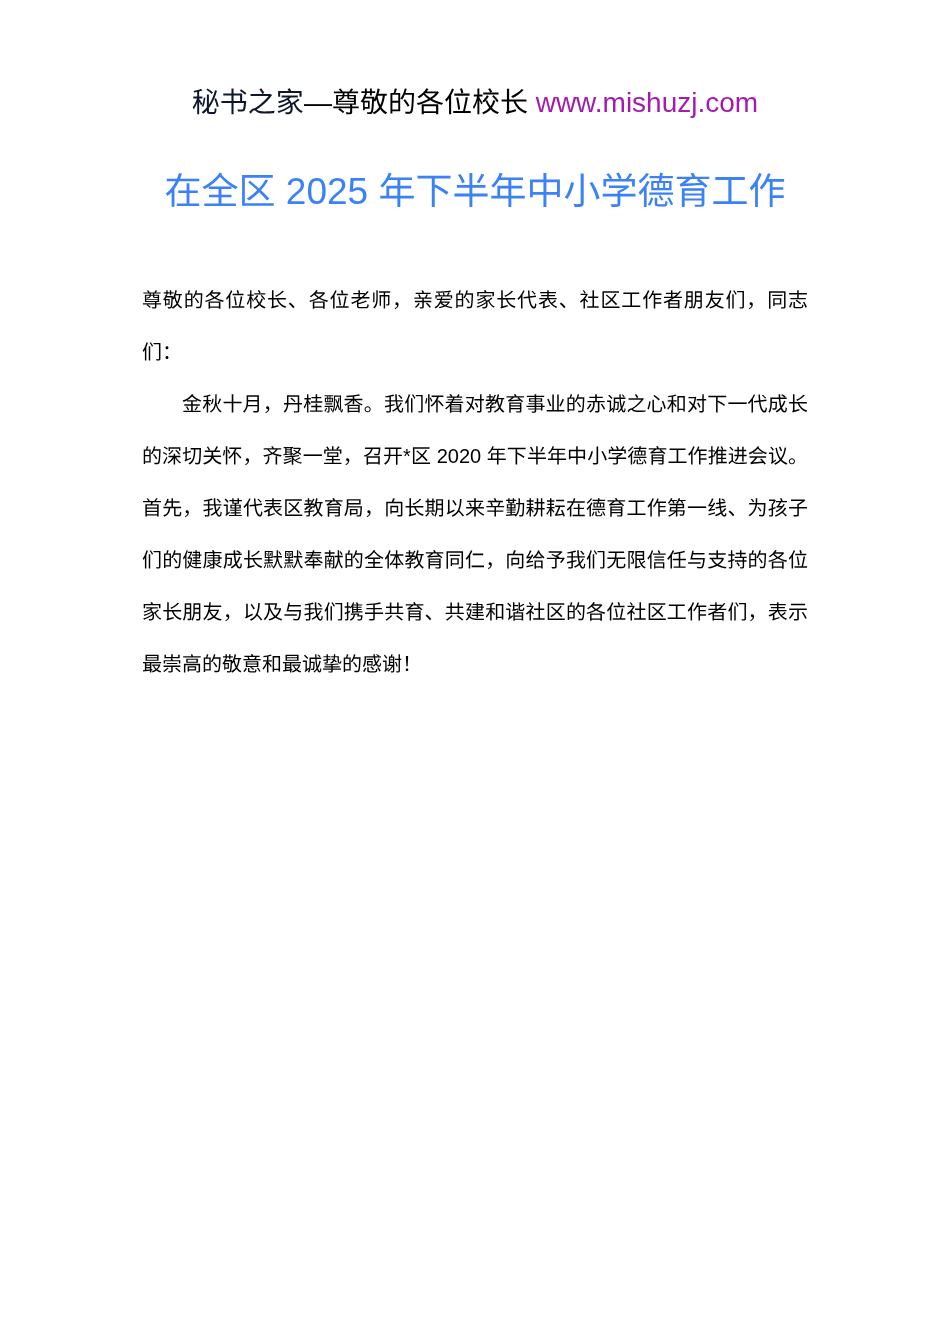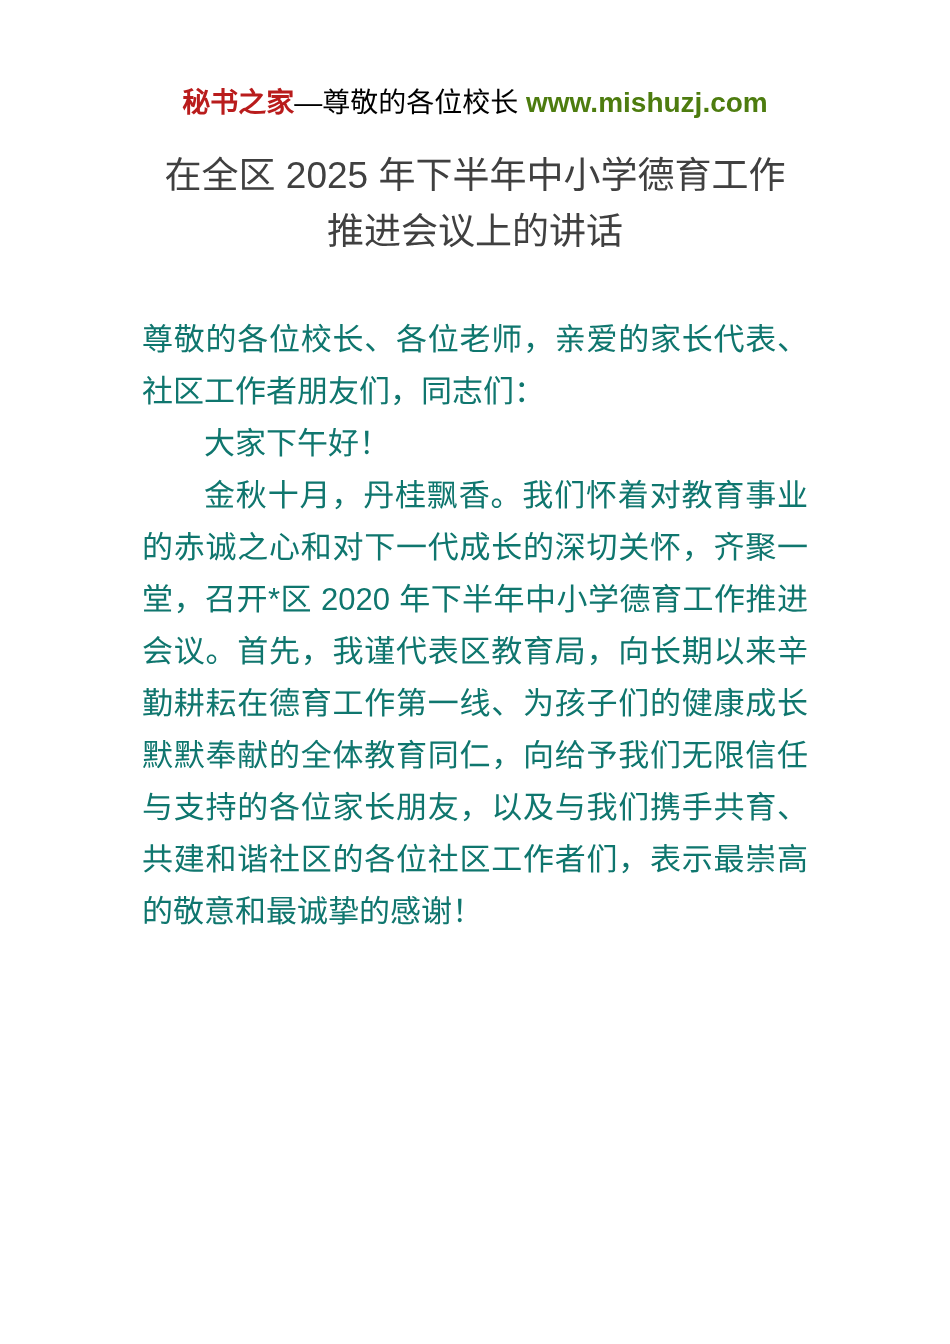--- a/index.html
+++ b/index.html
@@ -17,67 +17,65 @@
     overflow: hidden;
   }
   .doc-header {
     margin-top: 86px;
     text-align: center;
     font-size: 28px;
     line-height: 34px;
     white-space: nowrap;
   }
   .doc-header .site-name {
-    color: #b91c1c;
-    font-weight: 700;
+    color: #0f172a;
+    font-weight: 400;
   }
   .doc-header .dash,
   .doc-header .tagline {
     color: #000000;
     font-weight: 400;
   }
   .doc-header .site-url {
-    color: #4d7c0f;
-    font-weight: 700;
+    color: #a21caf;
+    font-weight: 400;
     text-decoration: none;
     cursor: pointer;
   }
   .doc-title {
-    margin-top: 28px;
+    margin-top: 44px;
     text-align: center;
     font-size: 37px;
     line-height: 56px;
     font-weight: 400;
-    color: #404040;
+    color: #3b82f6;
   }
   .doc-body {
     width: 666px;
     margin: 54px auto 0 auto;
-    font-size: 31px;
+    font-size: 20px;
     line-height: 52px;
     text-align: justify;
-    color: #0f766e;
+    color: #000000;
   }
   .doc-body p.indent {
     text-indent: 2em;
   }
 </style>
 </head>
 <body>
 
 <div class="page">
 
   <div class="doc-header">
     <span class="site-name">秘书之家</span><span class="dash">—</span><span class="tagline">尊敬的各位校长 </span><span class="site-url">www.mishuzj.com</span>
   </div>
 
   <div class="doc-title">
     <div>在全区 2025 年下半年中小学德育工作</div>
-    <div>推进会议上的讲话</div>
   </div>
 
   <div class="doc-body">
     <p>尊敬的各位校长、各位老师，亲爱的家长代表、社区工作者朋友们，同志们：</p>
-    <p class="indent">大家下午好！</p>
     <p class="indent">金秋十月，丹桂飘香。我们怀着对教育事业的赤诚之心和对下一代成长的深切关怀，齐聚一堂，召开*区 2020 年下半年中小学德育工作推进会议。首先，我谨代表区教育局，向长期以来辛勤耕耘在德育工作第一线、为孩子们的健康成长默默奉献的全体教育同仁，向给予我们无限信任与支持的各位家长朋友，以及与我们携手共育、共建和谐社区的各位社区工作者们，表示最崇高的敬意和最诚挚的感谢！</p>
   </div>
 
 </div>
 
 </body></html>

